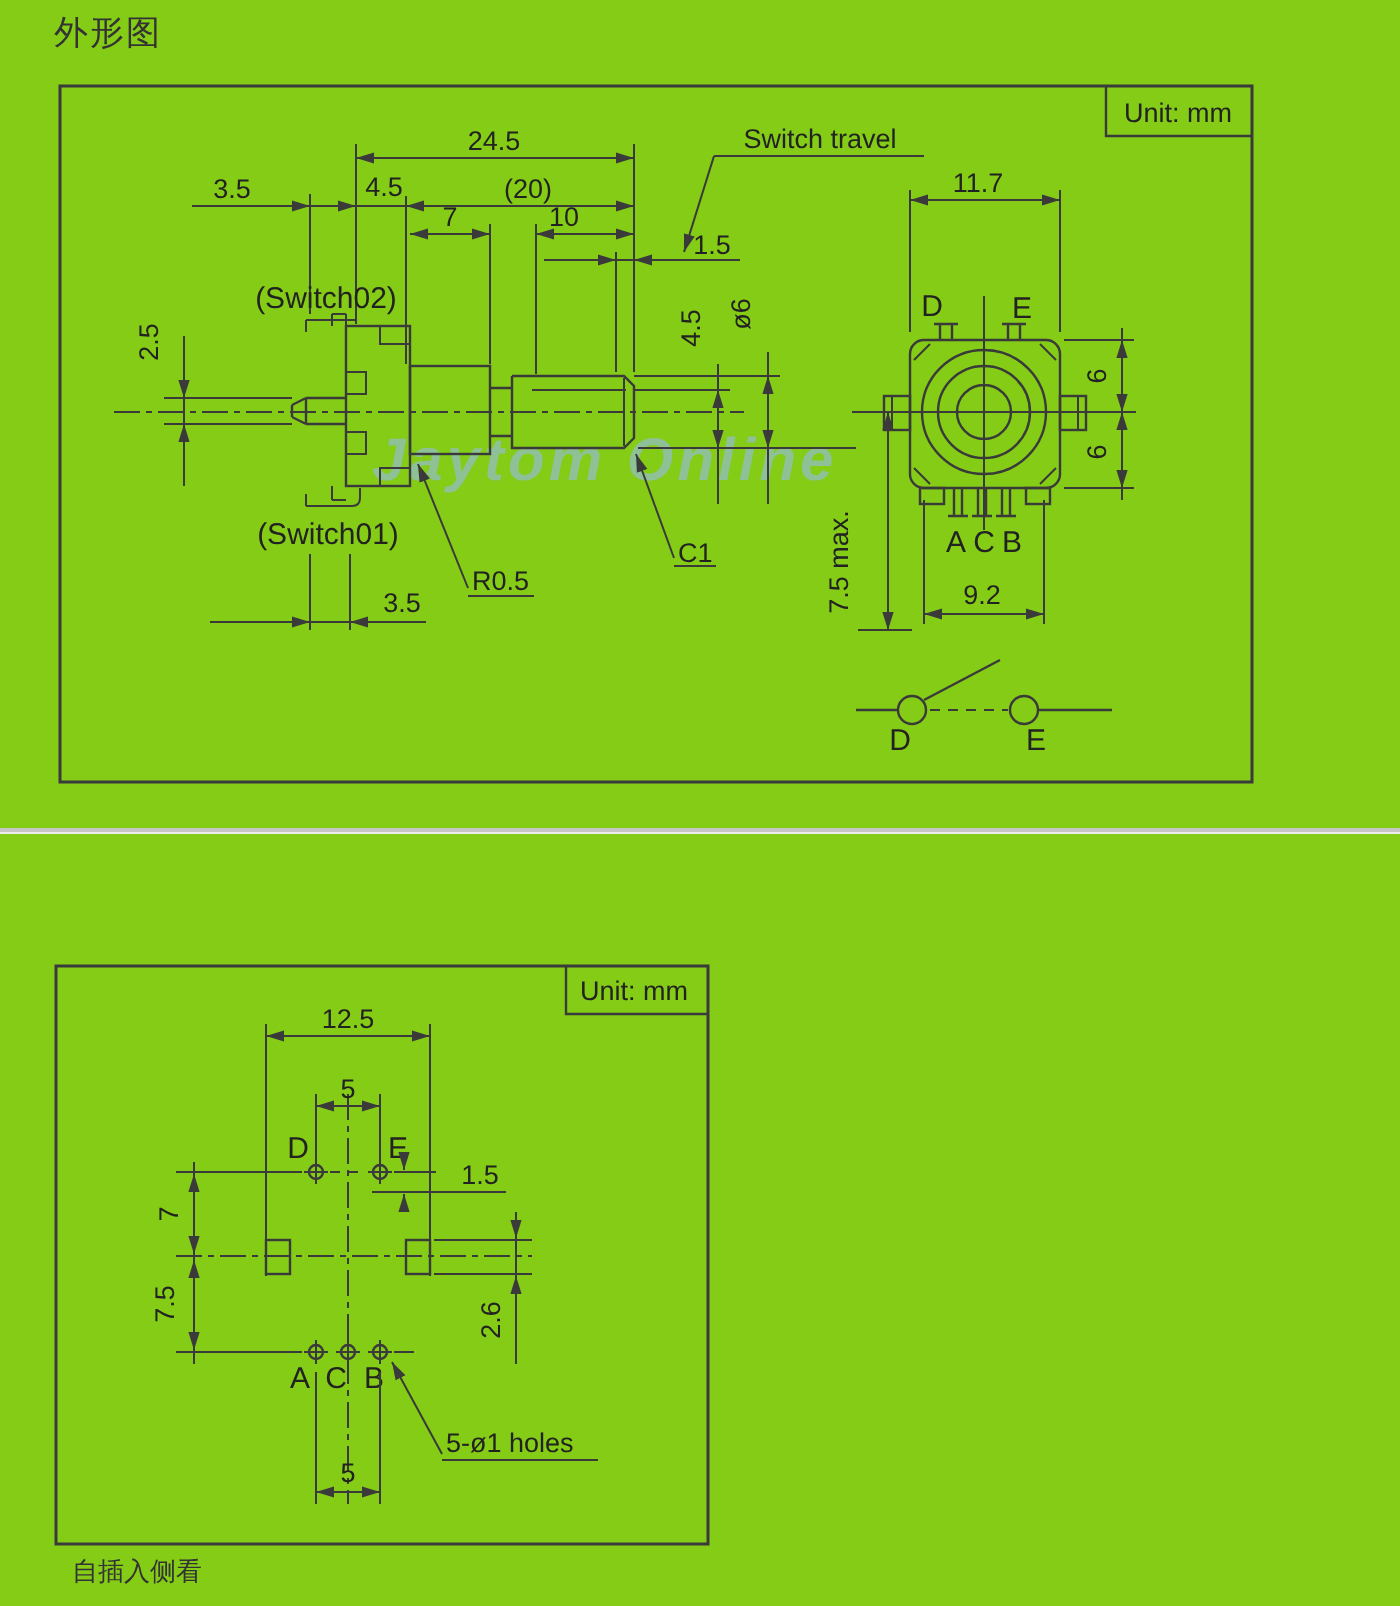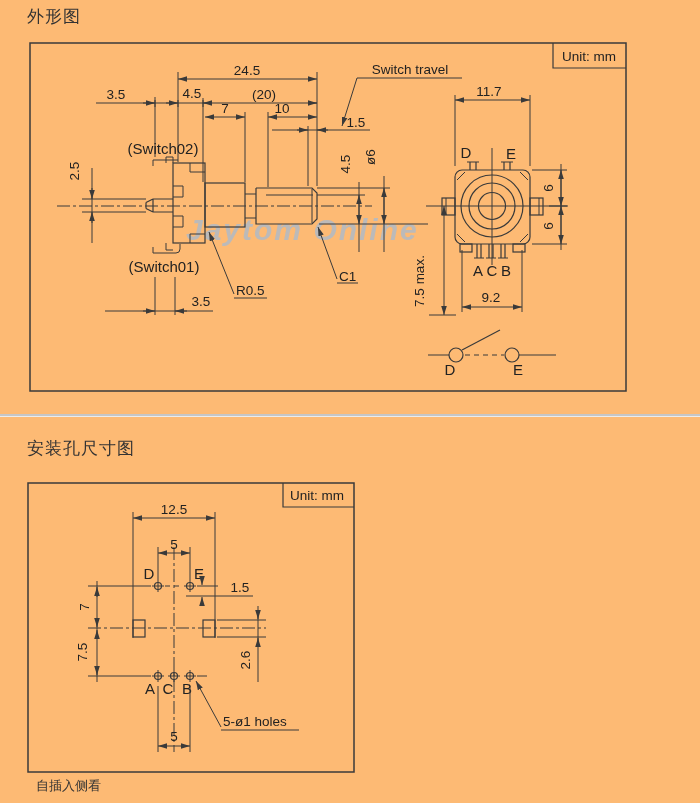--- a/index.html
+++ b/index.html
@@ -1,16 +1,16 @@
 <!DOCTYPE html>
 <html><head>
 <meta charset="utf-8">
 <style>
   html,body{margin:0;padding:0;background:#fff;}
-  #stage{position:relative;width:700px;height:803px;background:#fdba74;overflow:hidden;
+  #stage{position:relative;width:700px;height:803px;background:#84cc16;overflow:hidden;
          font-family:"Liberation Sans","DejaVu Sans",sans-serif;color:#333;}
   .sec-title{position:absolute;font-size:17px;color:#333;letter-spacing:1px;}
   .divider{position:absolute;left:0;width:700px;height:2px;background:#c6c6c6;border-bottom:1px solid #ececec;}
   .note{position:absolute;font-size:13px;color:#333;}
   svg{position:absolute;}
   svg text{fill:#222;font-family:"Liberation Sans","DejaVu Sans",sans-serif;}
   .dim{font-size:13.5px;}
   .lbl{font-size:15px;}
   .unit{font-size:13.5px;}
   .wm{font-size:30px;font-style:italic;font-weight:bold;fill:rgba(148,186,228,0.62);letter-spacing:2px;}
@@ -163,21 +163,20 @@
       <circle cx="512" cy="355" r="7" class="ln"></circle>
       <line x1="465" y1="355" x2="504" y2="355" class="dsh"></line>
       <line x1="462" y1="350" x2="500" y2="330" class="ln"></line>
       <text class="lbl" x="450" y="375" text-anchor="middle">D</text>
       <text class="lbl" x="518" y="375" text-anchor="middle">E</text>
     </g>
   </svg>
 
   <div class="divider" style="top:414px;"></div>
 
-  <div class="sec-title" style="left:27px;top:437px;">安装孔尺寸图</div>
 
   <svg style="left:27px;top:482px;" width="328" height="291" viewBox="27 482 328 291">
     <defs>
       <marker id="ar2" viewBox="0 0 9 7" refX="9" refY="3.5" markerWidth="9" markerHeight="7" orient="auto-start-reverse" markerUnits="userSpaceOnUse">
         <path d="M0,0.7 L9,3.5 L0,6.3 Z" fill="#3a3a3a"></path>
       </marker>
     </defs>
 
     <g>
       <rect x="28" y="483" width="326" height="289" class="ln" style="stroke-width:1.5"></rect>

